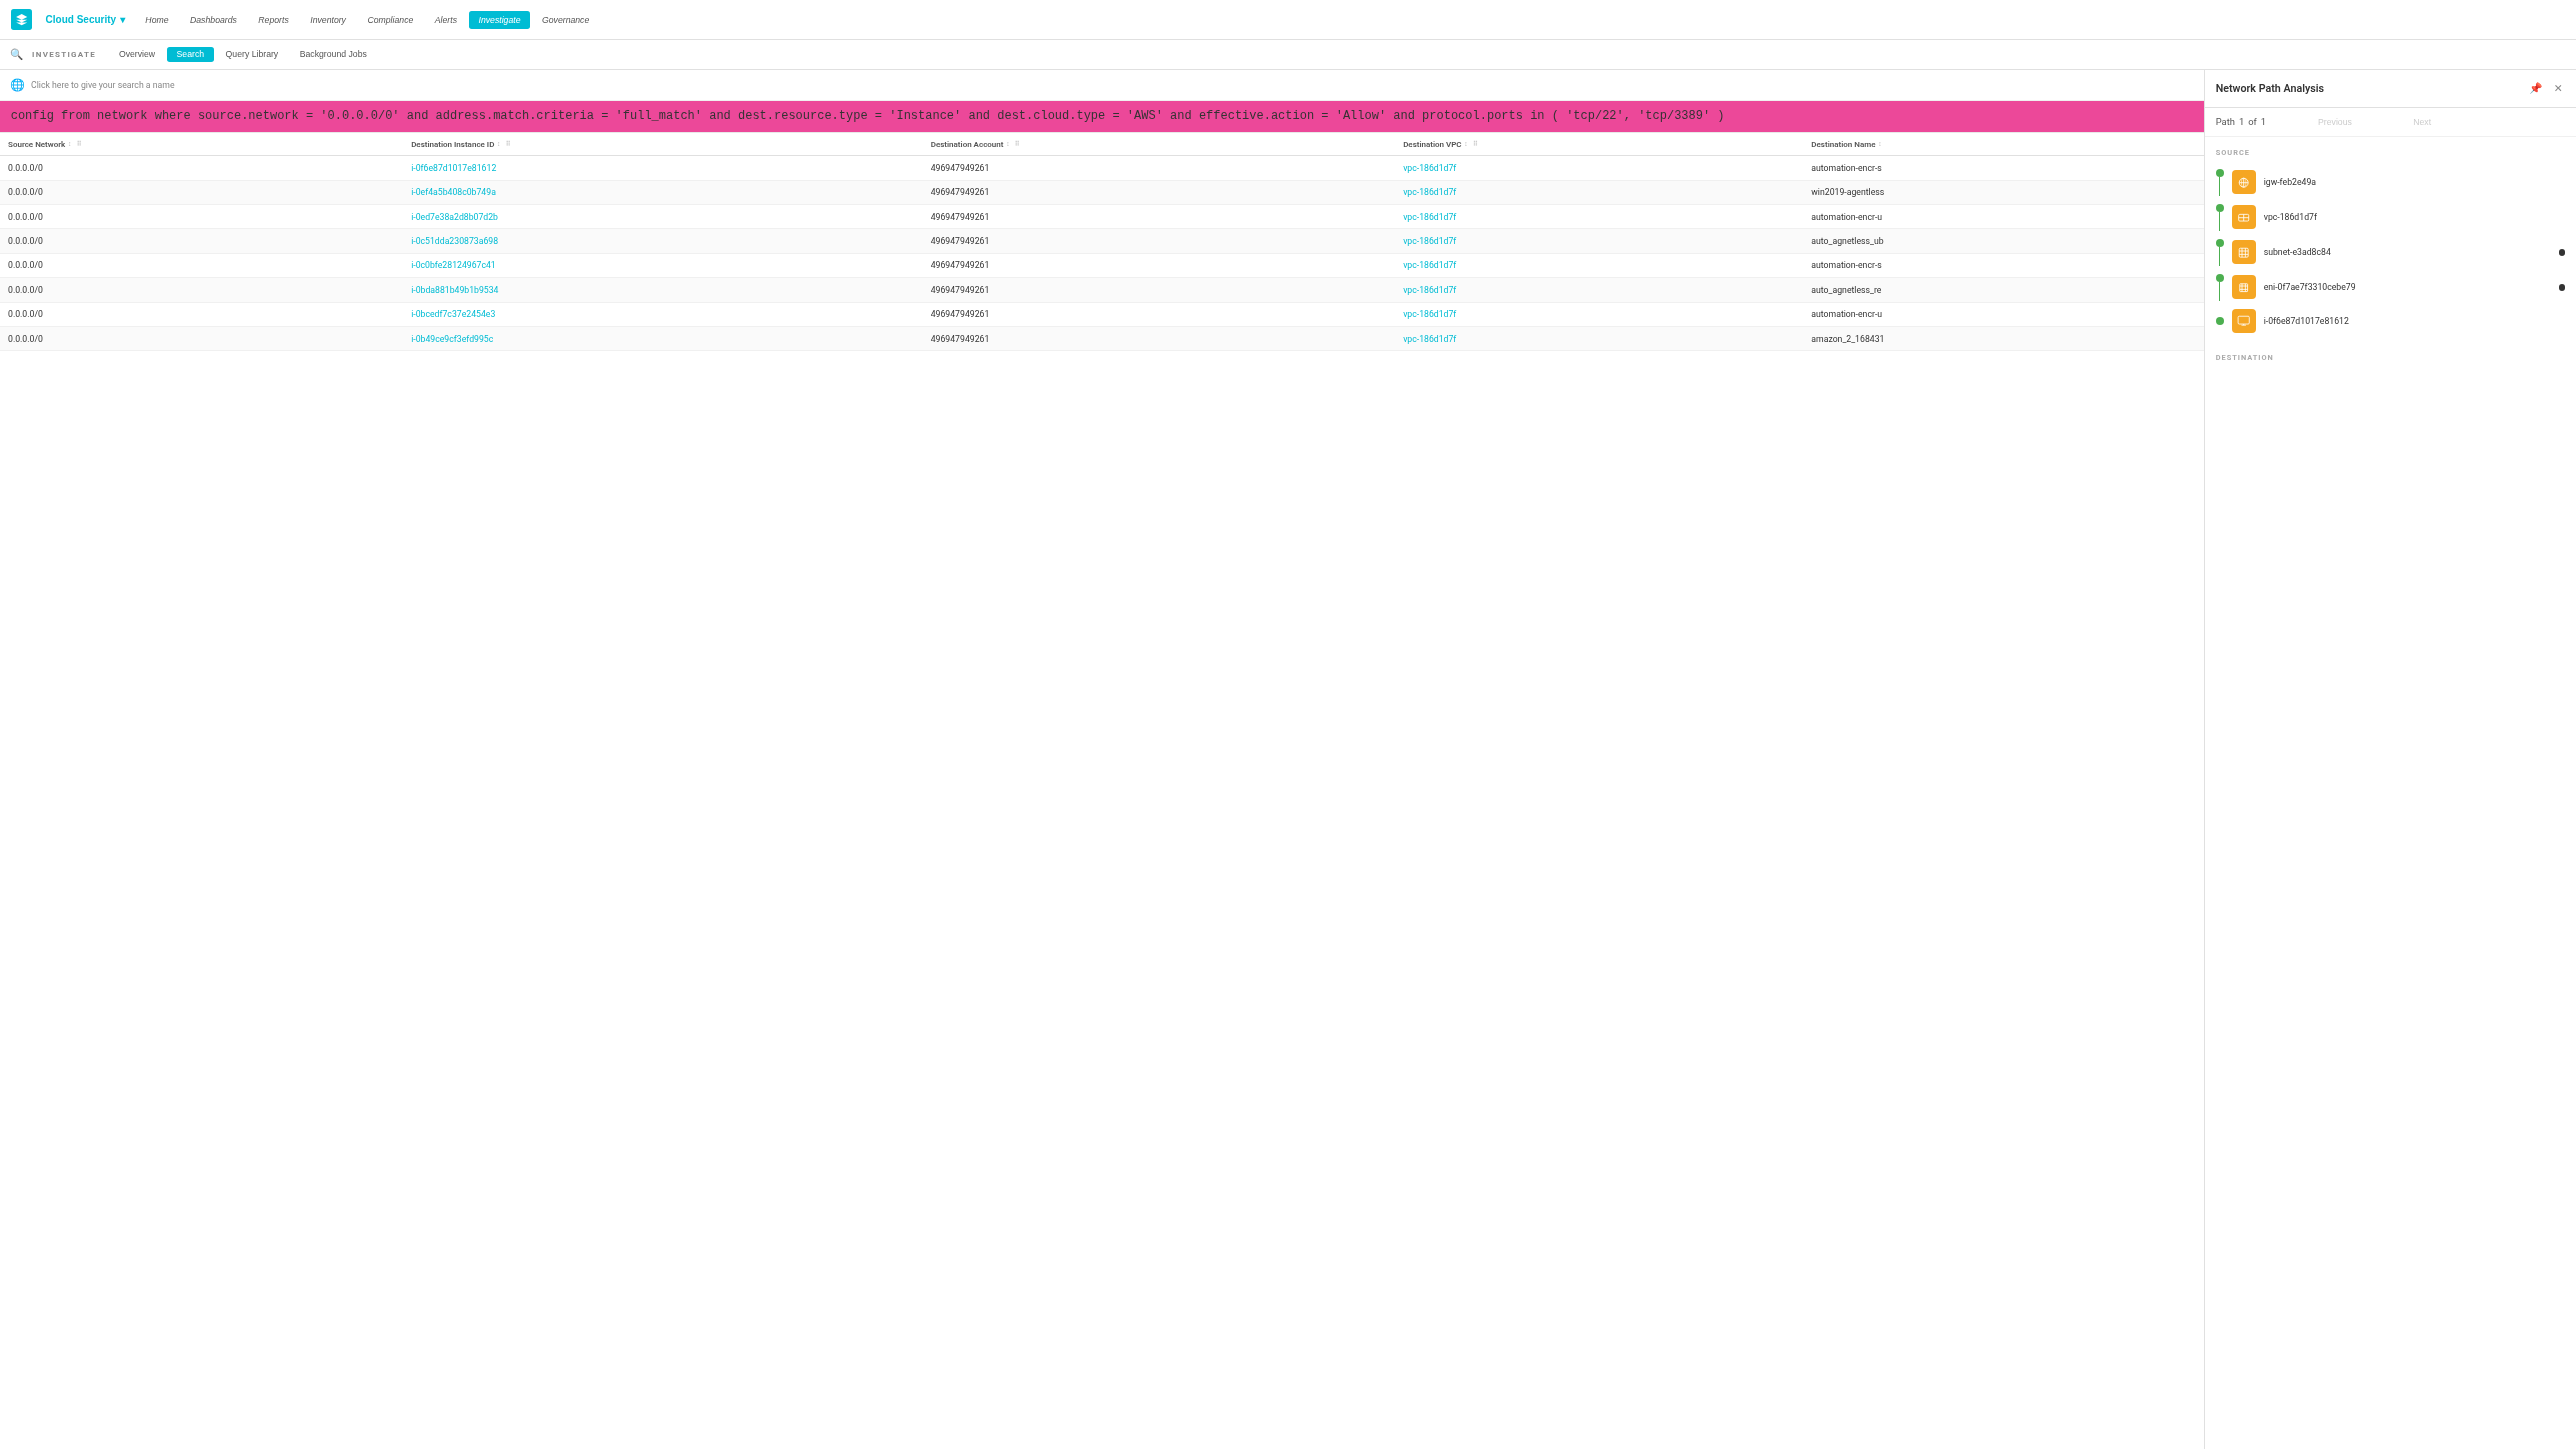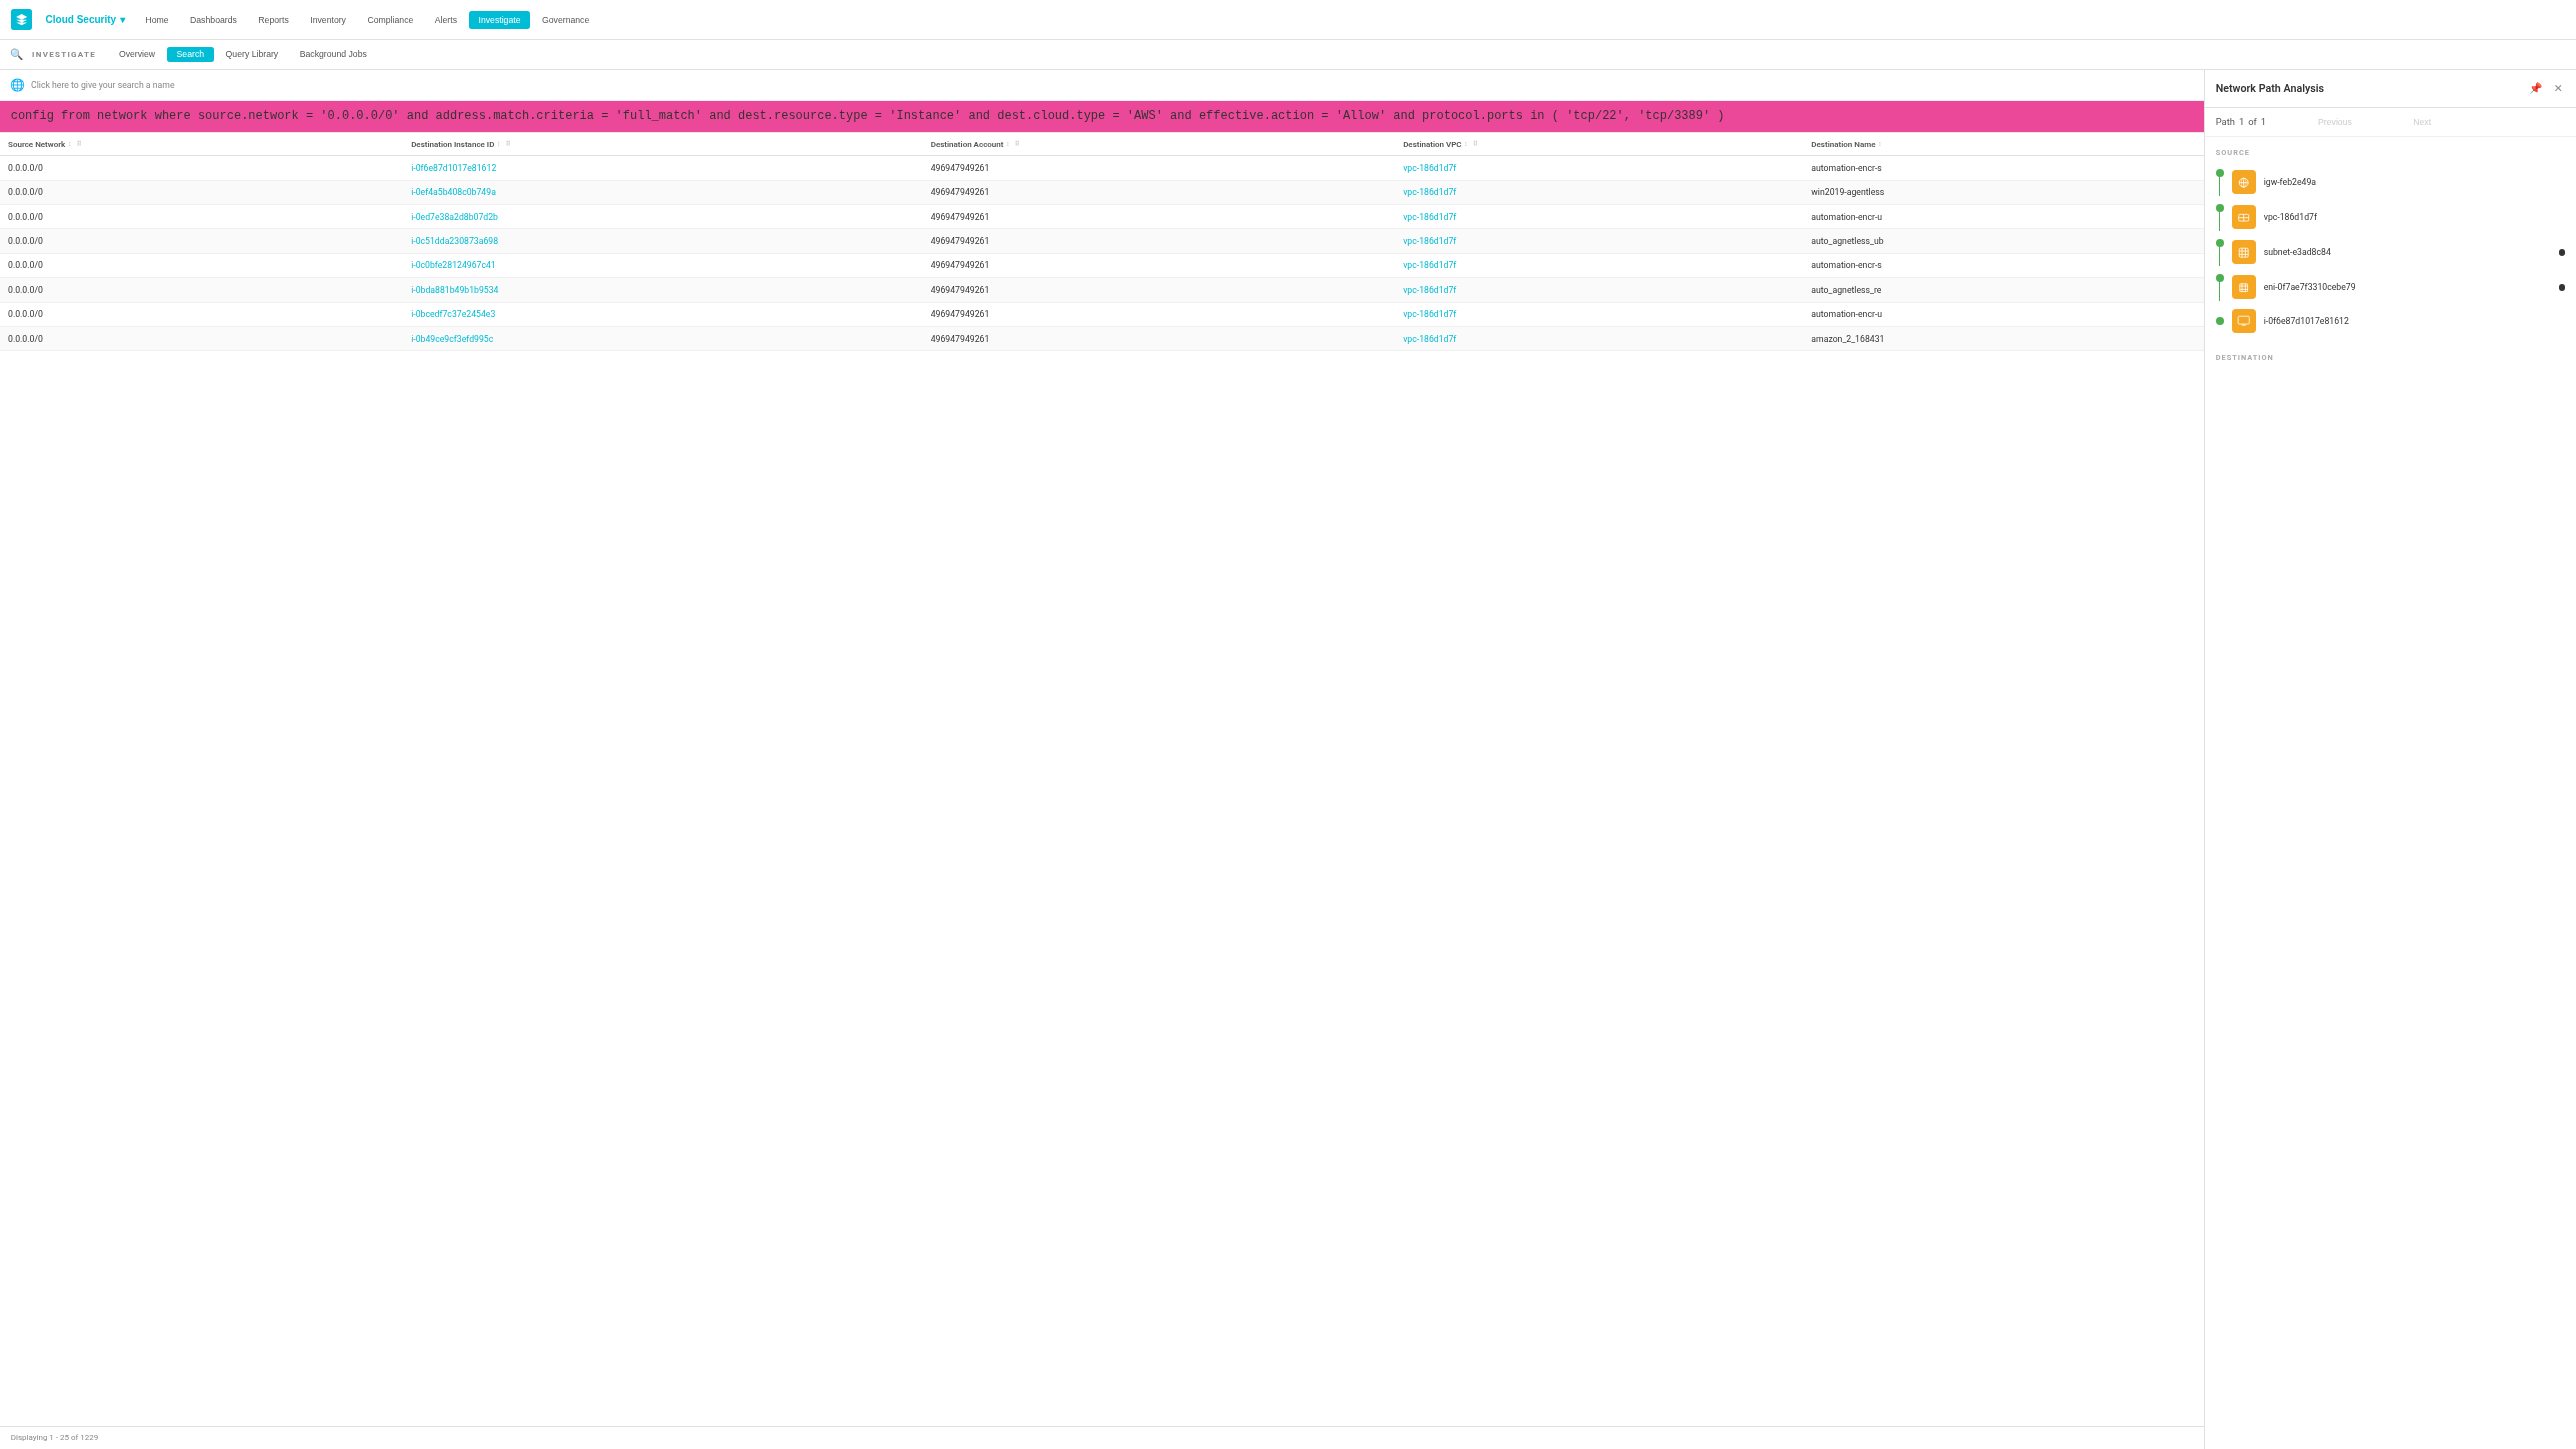--- a/index.html
+++ b/index.html
@@ -4,21 +4,21 @@
   <style>
     * { box-sizing: border-box; margin: 0; padding: 0; }
     body { font-family: -apple-system, BlinkMacSystemFont, 'Segoe UI', Roboto, sans-serif; font-size: 9.4px; background: #f5f5f5; color: #333; display: flex; flex-direction: column; height: 100vh; overflow: hidden; }
 
     
     .top-nav { display: flex; align-items: center; background: #fff; border-bottom: 0.7px solid #e0e0e0; padding: 0 10.7px; height: 40px; flex-shrink: 0; }
     .logo { width: 21.5px; height: 21.5px; background: #00bcd4; border-radius: 2.7px; display: flex; align-items: center; justify-content: center; margin-right: 8px; flex-shrink: 0; }
     .logo svg { width: 13.4px; height: 13.4px; fill: white; }
     .brand-btn { display: flex; align-items: center; gap: 4px; background: none; border: none; font-size: 10px; color: #00bcd4; font-weight: 600; cursor: pointer; padding: 2.7px 5.4px; border-radius: 2.7px; }
     .nav-links { display: flex; align-items: center; gap: 2.7px; margin-left: 5.4px; }
-    .nav-link { padding: 4px 9.4px; font-size: 8.7px; color: #555; cursor: pointer; border-radius: 2.7px; white-space: nowrap; background: none; border: none; }
+    .nav-link { padding: 4px 9.4px; font-size: 8.7px; color: #555; cursor: pointer; border-radius: 2.7px; white-space: nowrap; background: none; border: none; font-style: italic; }
     .nav-link.active { background: #00bcd4; color: white; }
 
     
     .sub-nav { display: flex; align-items: center; background: #fff; border-bottom: 0.7px solid #e0e0e0; padding: 0 10.7px; height: 29.5px; flex-shrink: 0; gap: 2.7px; }
     .sub-nav-search-icon { color: #888; margin-right: 5.4px; font-size: 10.7px; }
     .sub-nav-label { font-size: 8px; font-weight: 700; letter-spacing: 1.3px; color: #888; margin-right: 10.7px; }
     .sub-tab { padding: 2.7px 9.4px; font-size: 8.7px; color: #555; cursor: pointer; border-radius: 2.7px; border: none; background: none; }
     .sub-tab.active { background: #00bcd4; color: white; border-radius: 2.7px; }
 
     
@@ -223,23 +223,20 @@
               <td>0.0.0.0/0</td>
               <td class="link-cell">i-0b49ce9cf3efd995c</td>
               <td>496947949261</td>
               <td class="link-cell">vpc-186d1d7f</td>
               <td>amazon_2_168431</td>
             </tr>
           </tbody>
       </table>
     </div>
 
-    <div class="table-footer">
-      <span>Displaying 1 - 25 of 1229</span>
-    </div>
   </div>
 
   <div class="right-panel">
     <div class="panel-header">
       <span class="panel-title">Network Path Analysis</span>
       <div class="panel-actions">
         <button class="panel-icon-btn" title="Pin">📌</button>
         <button class="panel-icon-btn" title="Close">✕</button>
       </div>
     </div>

